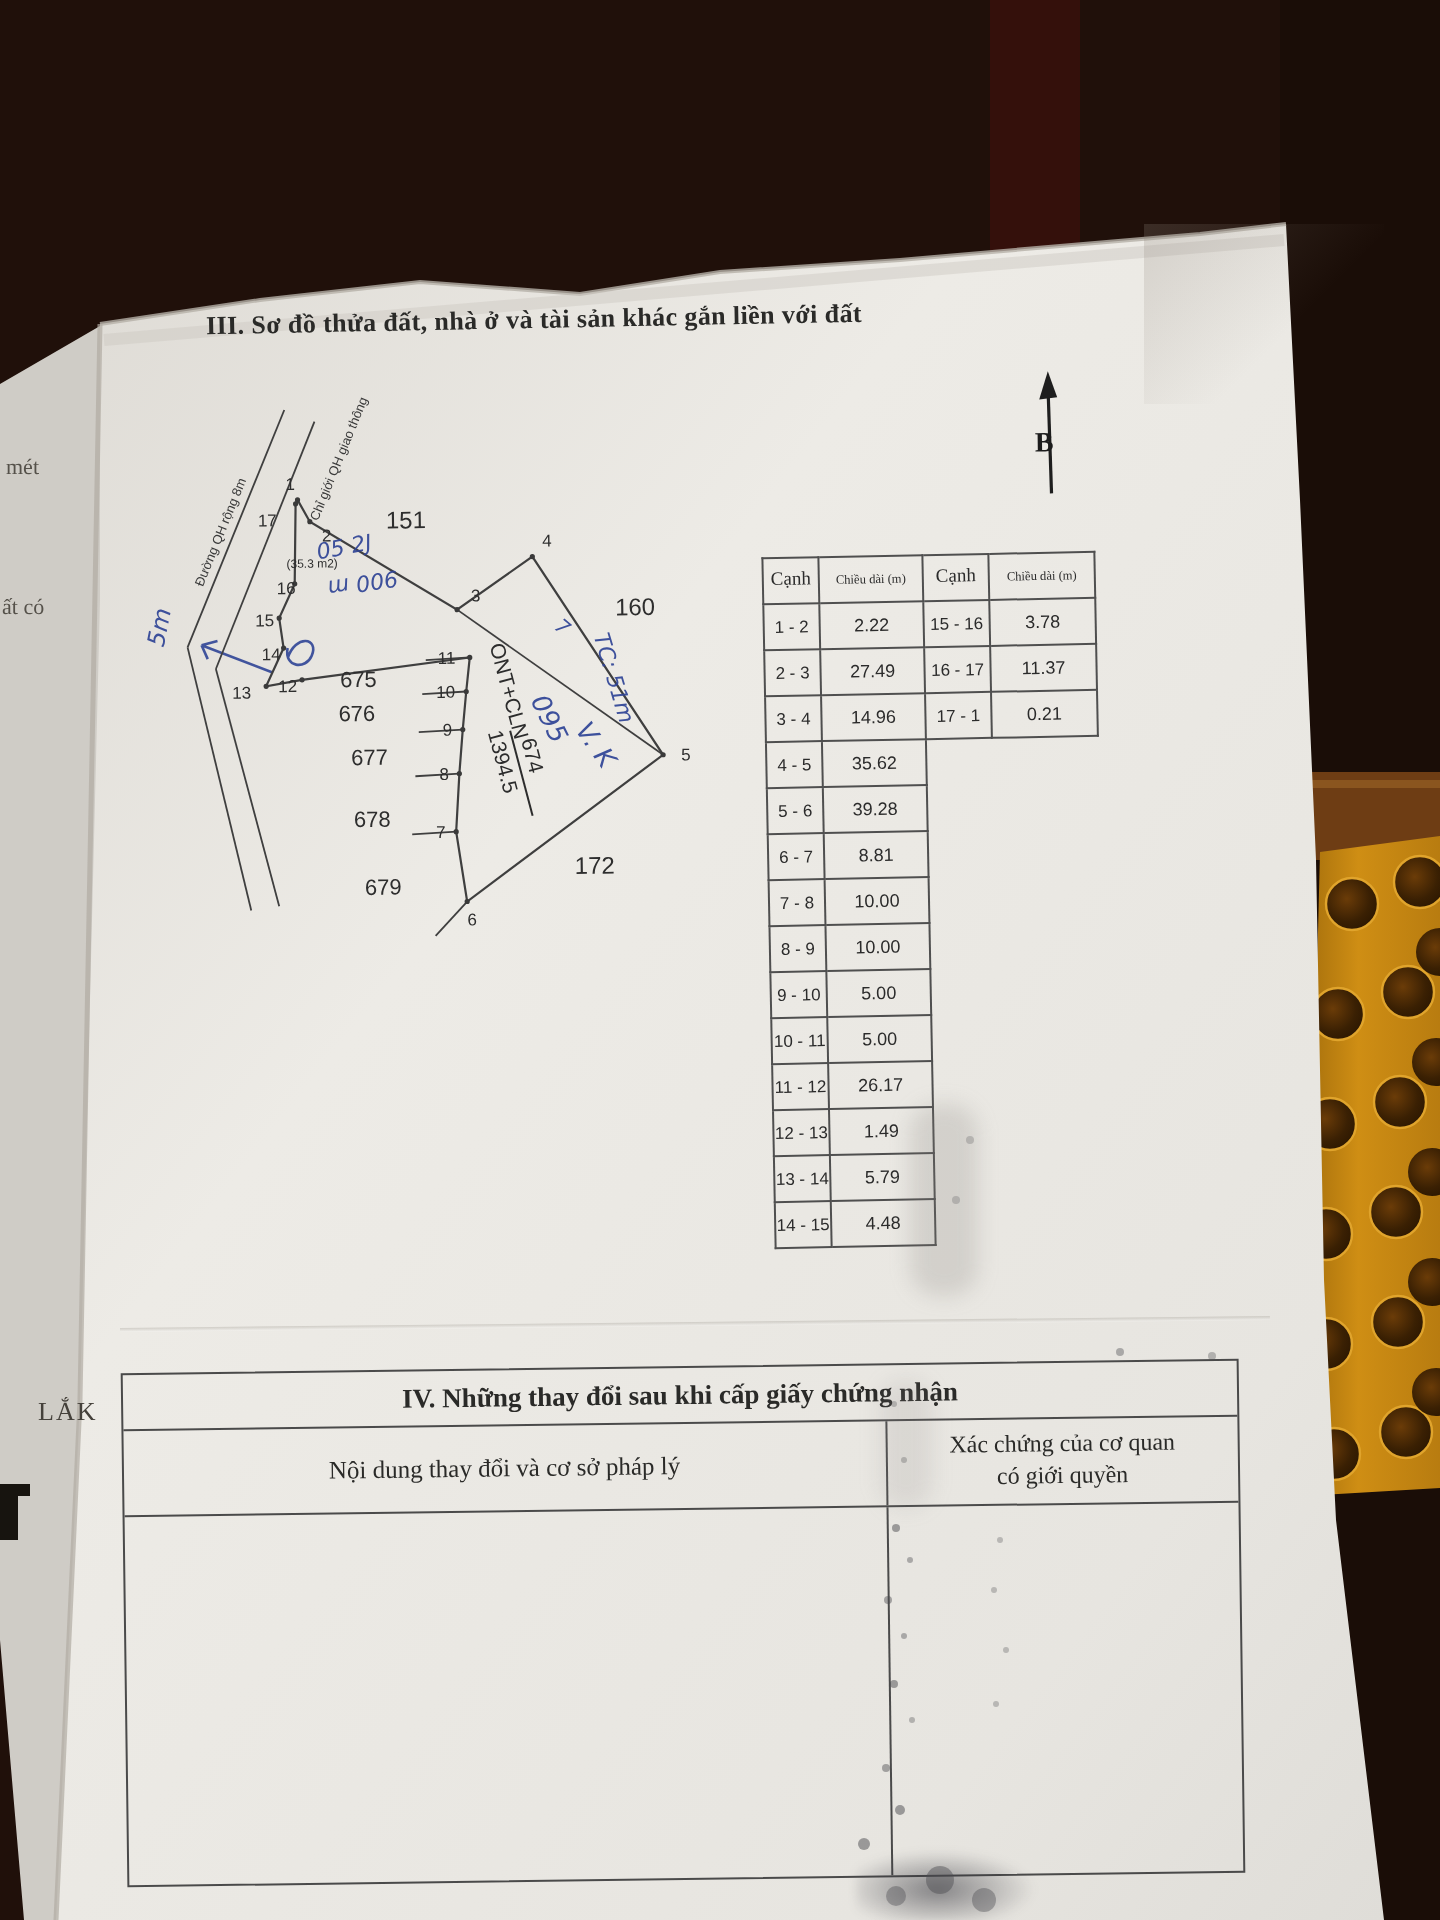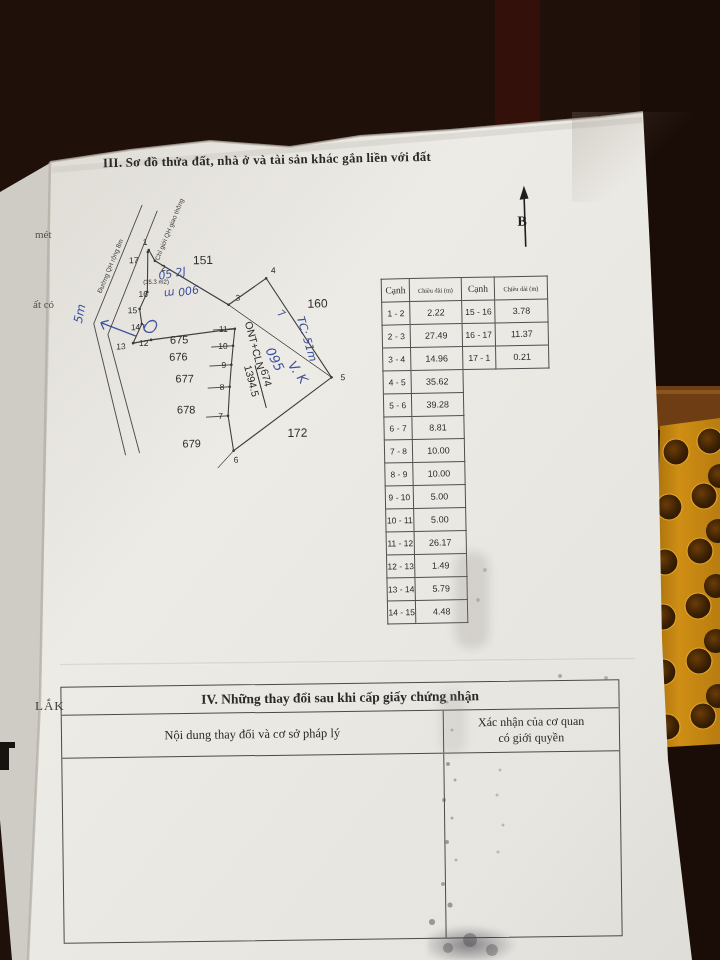--- a/index.html
+++ b/index.html
@@ -36,24 +36,24 @@
   .s4-head{height:42px;border-bottom:1px solid #4a4a4a;display:flex;}
   .s4-body{flex:1;display:flex;}
   .s4-col1{width:68.5%;border-right:1px solid #4a4a4a;display:flex;align-items:center;
       justify-content:center;font-size:12.5px;box-sizing:border-box;}
   .s4-col2{width:31.5%;display:flex;flex-direction:column;align-items:center;
       justify-content:center;font-size:12px;line-height:1.3;box-sizing:border-box;}
   .s4-bcol1{width:68.5%;border-right:1px solid #4a4a4a;box-sizing:border-box;}
   .s4-bcol2{width:31.5%;}
 
   
-  .frag{position:absolute;z-index:2;color:#55514a;font-size:11px;margin-left:32px;}
+  .frag{position:absolute;z-index:2;color:#55514a;font-size:11px;}
   .frag-met{left:3px;top:228px;}
   .frag-atco{left:1px;top:298px;text-align:right;}
-  .frag-lak{left:3px;top:698px;font-size:13px;letter-spacing:1px;color:#45413b;}
+  .frag-lak{left:19px;top:698px;font-size:13px;letter-spacing:1px;color:#45413b;}
   .black-mark{position:absolute;left:0;top:742px;width:9px;height:28px;
       background:#17140f;z-index:2;}
   .black-mark:before{content:"";position:absolute;left:0;top:0;width:15px;height:6px;
       background:#17140f;display:block;}
 
   
   .crease-h{position:absolute;left:60px;top:661px;width:575px;height:2px;z-index:4;
       background:linear-gradient(to bottom,rgba(110,104,92,.22),rgba(255,255,255,.25));
       transform:rotate(-0.6deg);}
   .corner-shade{position:absolute;right:28px;top:112px;width:120px;height:90px;z-index:4;
@@ -324,21 +324,21 @@
         </tr>
       </tbody>
   </table>
 </div>
 
 <div class="s4">
   <div class="s4-title">IV. Những thay đổi sau khi cấp giấy chứng nhận</div>
   <div class="s4-head">
     <div class="s4-col1">Nội dung thay đổi và cơ sở pháp lý</div>
     <div class="s4-col2">
-      <span>Xác nhận của cơ quan</span>
+      <span>Xác chứng của cơ quan</span>
       <span>có giới quyền</span>
     </div>
   </div>
   <div class="s4-body">
     <div class="s4-bcol1"></div>
     <div class="s4-bcol2"></div>
   </div>
 </div>
 
 <div class="frag frag-met">mét</div>

